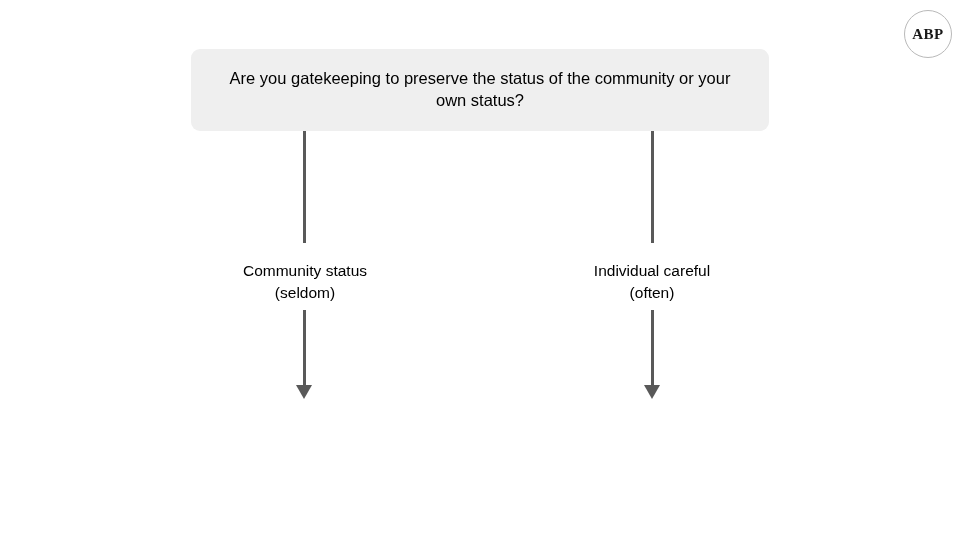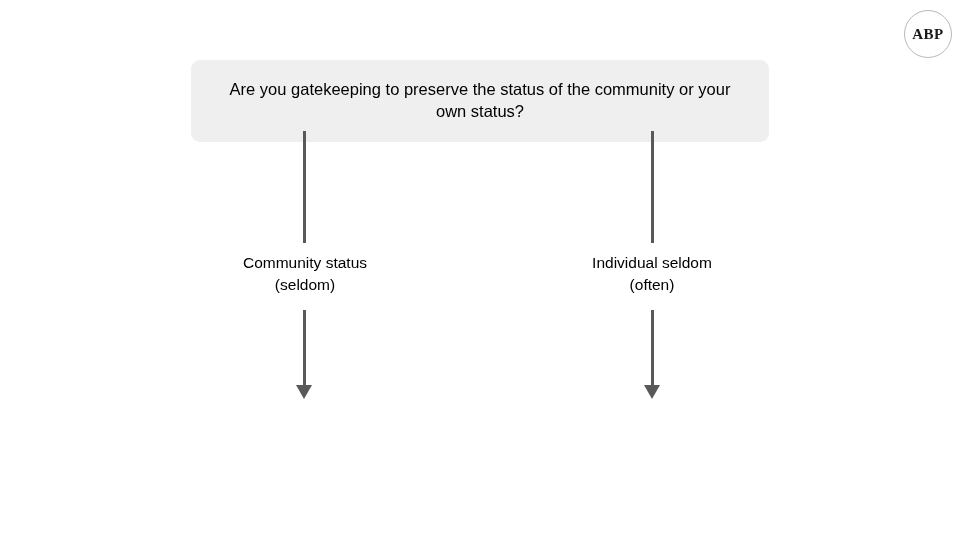--- a/index.html
+++ b/index.html
@@ -54,21 +54,20 @@
   }
   .node-question {
     left: 191px;
     top: 49px;
     width: 578px;
     height: 82px;
     background: #efefef;
     border-radius: 9px;
     font-size: 16.5px;
     padding: 0 26px;
-    margin-top: 11px;
   }
   .node-outcome {
     width: 219px;
     height: 82px;
     background: #b3b3b3;
     border-radius: 9px;
     font-size: 16.5px;
     padding: 0 16px;
     box-shadow: 3px 3px 3px rgba(0,0,0,0.13);
   }
@@ -86,20 +85,21 @@
   }
 
   
   .branch-label {
     position: absolute;
     text-align: center;
     color: #000000;
     font-size: 15.5px;
     line-height: 1.45;
     white-space: pre-line;
+    margin-top: 8px;
   }
   .branch-label-left {
     left: 185px;
     top: 252px;
     width: 240px;
   }
   .branch-label-right {
     left: 532px;
     top: 252px;
     width: 240px;
@@ -162,21 +162,21 @@
 
   <div class="node node-question">
     <span class="node-label-text">Are you gatekeeping to preserve the status of the community or your own status?</span>
   </div>
 
   <div class="connector conn-top-left"></div>
   <div class="connector conn-top-right"></div>
 
   <div class="branch-label branch-label-left">Community status
 (seldom)</div>
-  <div class="branch-label branch-label-right">Individual seldom
+  <div class="branch-label branch-label-right">Individual careful
 (often)</div>
 
   <div class="connector conn-bot-left"></div>
   <div class="arrowhead arrow-left"></div>
   <div class="connector conn-bot-right"></div>
   <div class="arrowhead arrow-right"></div>
 
 
 </div>
 

